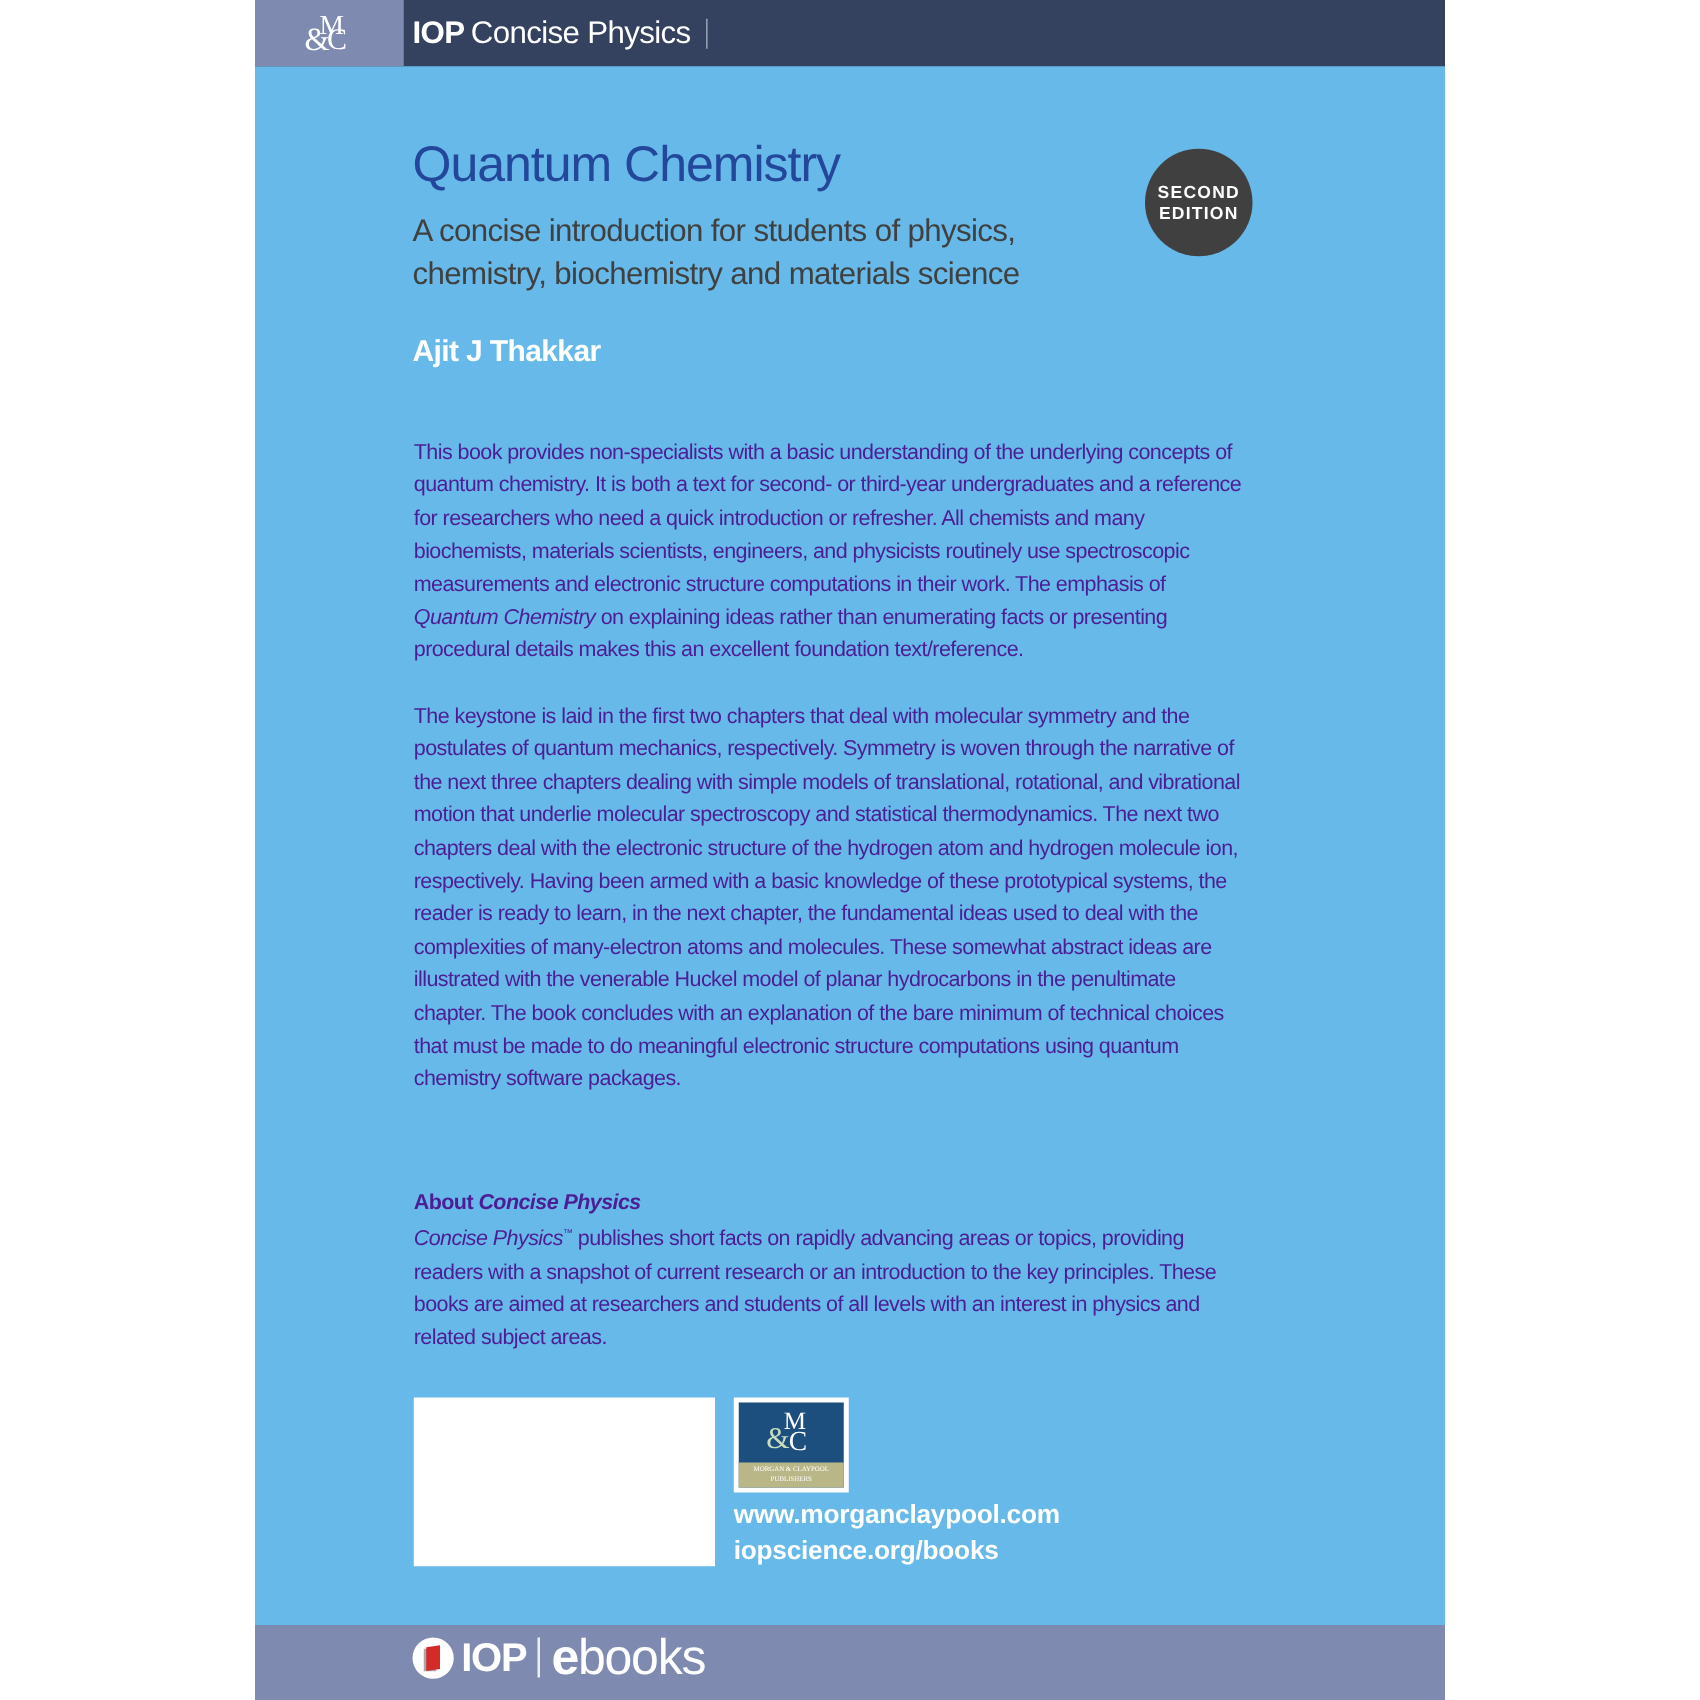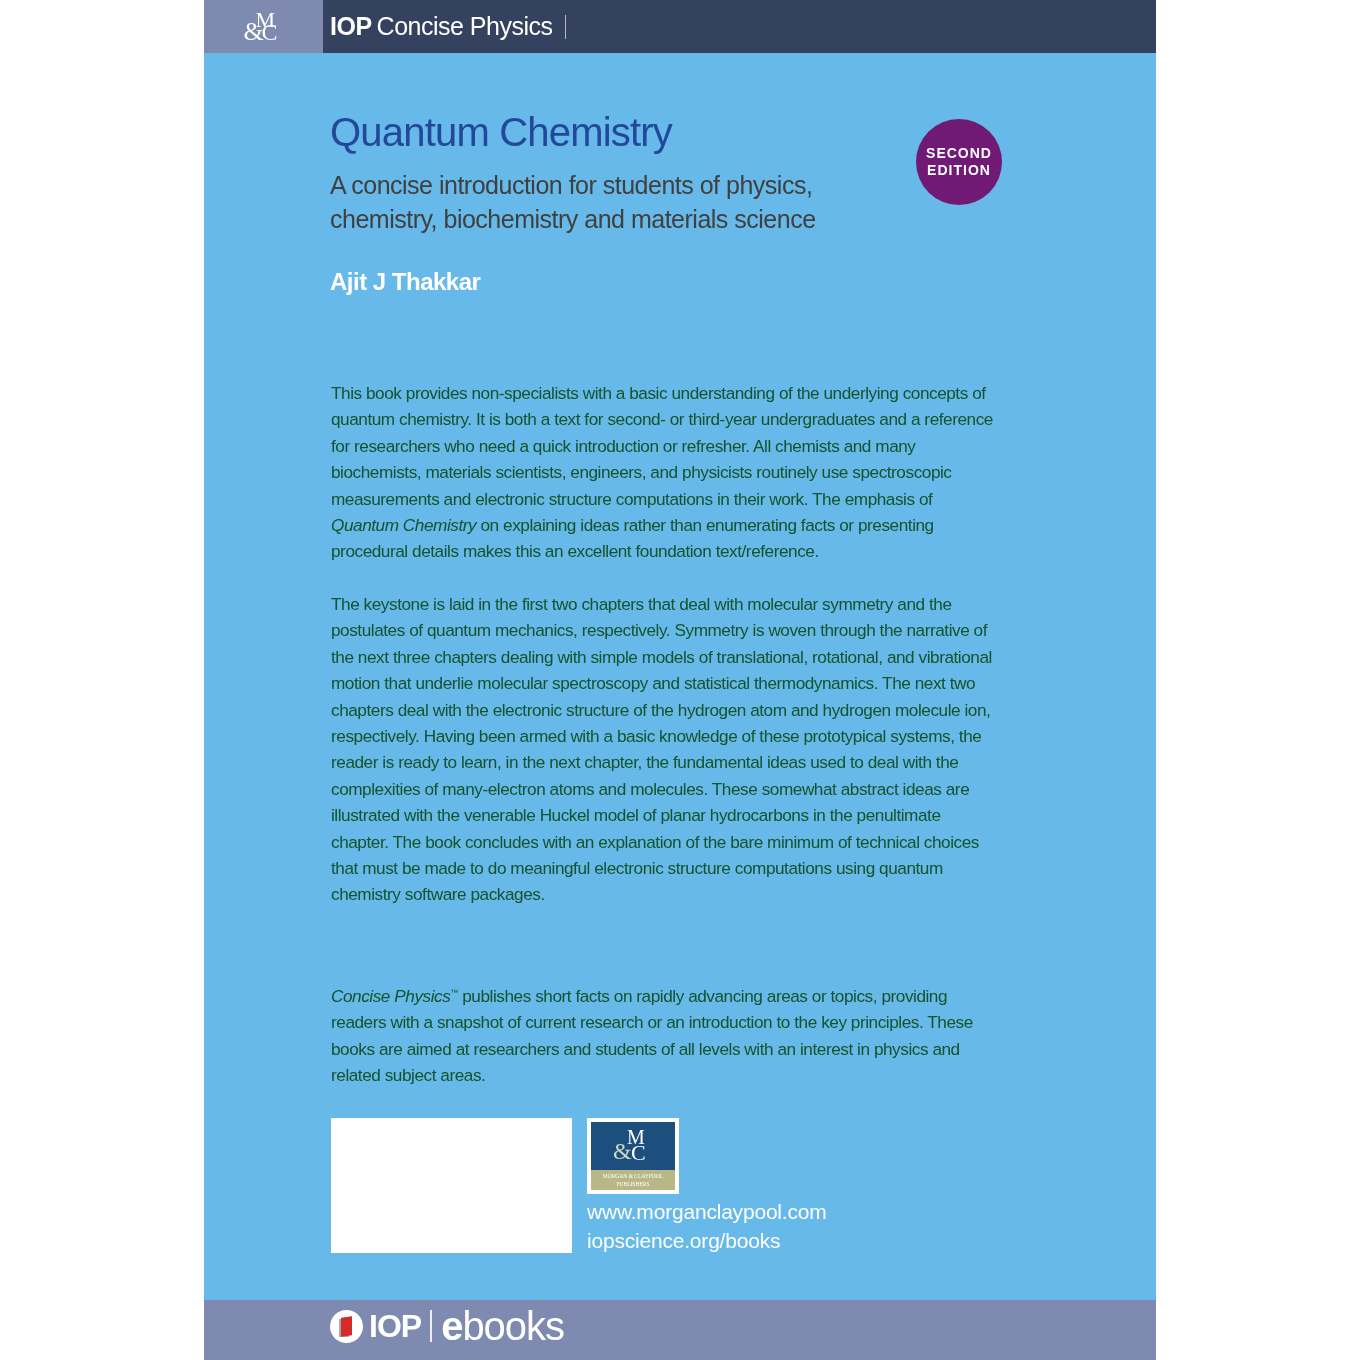--- a/index.html
+++ b/index.html
@@ -14,41 +14,41 @@
   .mc-mark .amp { position:absolute; left:0px; top:10px; font-size:26px; }
   .mc-mark .c { position:absolute; left:18px; top:12px; font-size:24px; }
   .header-text { position:absolute; left:126px; top:0; height:53px; display:flex; align-items:center;
          color:#ffffff; font-size:25px; letter-spacing:-0.5px; }
   .header-text .iop { font-weight:bold; margin-right:5px; }
   .header-text .sep { display:inline-block; width:1px; height:24px; background:#b0b8cc; margin:0 13px; }
 
   .title { position:absolute; left:126px; top:110px; font-size:40px; color:#23479a; letter-spacing:-0.8px; }
   .subtitle { position:absolute; left:126px; top:168px; width:560px; font-size:25px; line-height:34px; color:#404040; letter-spacing:-0.5px; }
   .edition-badge { position:absolute; left:712px; top:119px; width:86px; height:86px; border-radius:50%;
-         background:#701a75; color:#ffffff; display:flex; flex-direction:column; align-items:center; justify-content:center;
+         background:#404040; color:#ffffff; display:flex; flex-direction:column; align-items:center; justify-content:center;
          font-weight:bold; font-size:14px; letter-spacing:1px; line-height:17px; }
   .author { position:absolute; left:126px; top:268px; font-size:24px; font-weight:bold; color:#ffffff; letter-spacing:-0.5px; }
 
-  .body-text { position:absolute; left:127px; width:670px; color:#14532d; font-size:17.2px; line-height:26.4px; letter-spacing:-0.45px;margin-top:32px; }
+  .body-text { position:absolute; left:127px; width:670px; color:#4c1d95; font-size:17.2px; line-height:26.4px; letter-spacing:-0.45px; }
   .para1 { top:348px; }
   .para2 { top:559px; }
   .about { top:948px; }
   .about-heading { font-weight:bold; }
   .tm { font-size:8px; vertical-align:super; }
 
   .barcode-box { position:absolute; left:127px; top:1118px; width:241px; height:135px; background:#ffffff; }
   .mc-logo { position:absolute; left:383px; top:1118px; width:92px; height:76px; background:#ffffff; }
   .mc-logo-inner { position:absolute; left:4px; top:4px; width:84px; height:68px; background:#1d4f7e; }
   .mc-logo-mark { position:absolute; left:0; top:2px; width:84px; height:46px; font-family:"Liberation Serif", serif; color:#ffffff; }
   .mc-logo-mark .m { position:absolute; left:36px; top:2px; font-size:20px; }
   .mc-logo-mark .amp { position:absolute; left:22px; top:14px; font-size:24px; color:#c8dcbf; }
   .mc-logo-mark .c { position:absolute; left:40px; top:16px; font-size:22px; }
   .mc-logo-band { position:absolute; left:0; top:48px; width:84px; height:20px; background:#b9b788;
          color:#ffffff; font-family:"Liberation Serif", serif; font-size:5.5px; text-align:center; line-height:8px; padding-top:2px; box-sizing:border-box; }
-  .url { position:absolute; left:383px; color:#ffffff; font-weight:normal; font-size:21px; letter-spacing:-0.2px; }
+  .url { position:absolute; left:383px; color:#ffffff; font-weight:bold; font-size:21px; letter-spacing:-0.2px; }
   .url1 { top:1200px; }
   .url2 { top:1229px; }
 
   .footer { position:absolute; left:0; top:1300px; width:952px; height:60px; background:#7e8ab0; }
   .footer-brand { position:absolute; left:126px; top:0; height:52px; display:flex; align-items:center; color:#ffffff; }
   .iop-circle { width:33px; height:33px; border-radius:50%; background:#ffffff; position:relative; margin-right:6px; }
   .iop-circle .book { position:absolute; left:11px; top:7px; width:11px; height:19px; background:#d42a2a; transform:skewY(-8deg); }
   .iop-circle .book2 { position:absolute; left:9px; top:9px; width:10px; height:18px; background:#a8a8a8; }
   .footer-iop { font-weight:bold; font-size:32px; letter-spacing:-1px; }
   .footer-sep { width:2px; height:32px; background:#ffffff; margin:0 9px; opacity:0.85; }
@@ -81,20 +81,21 @@
     <span>SECOND</span>
     <span>EDITION</span>
   </div>
   <div class="author">Ajit J Thakkar</div>
 
   <div class="body-text para1"><span>This book provides non-specialists with a basic understanding of the underlying concepts of quantum chemistry. It is both a text for second- or third-year undergraduates and a reference for researchers who need a quick introduction or refresher. All chemists and many biochemists, materials scientists, engineers, and physicists routinely use spectroscopic measurements and electronic structure computations in their work. The emphasis of </span><i>Quantum Chemistry</i><span> on explaining ideas rather than enumerating facts or presenting procedural details makes this an excellent foundation text/reference.</span></div>
 
   <div class="body-text para2">The keystone is laid in the first two chapters that deal with molecular symmetry and the postulates of quantum mechanics, respectively. Symmetry is woven through the narrative of the next three chapters dealing with simple models of translational, rotational, and vibrational motion that underlie molecular spectroscopy and statistical thermodynamics. The next two chapters deal with the electronic structure of the hydrogen atom and hydrogen molecule ion, respectively. Having been armed with a basic knowledge of these prototypical systems, the reader is ready to learn, in the next chapter, the fundamental ideas used to deal with the complexities of many-electron atoms and molecules. These somewhat abstract ideas are illustrated with the venerable Huckel model of planar hydrocarbons in the penultimate chapter. The book concludes with an explanation of the bare minimum of technical choices that must be made to do meaningful electronic structure computations using quantum chemistry software packages.</div>
 
   <div class="body-text about">
+    <div class="about-heading"><span>About </span><i>Concise Physics</i></div>
     <div><i>Concise Physics</i><span class="tm">™</span><span> publishes short facts on rapidly advancing areas or topics, providing readers with a snapshot of current research or an introduction to the key principles. These books are aimed at researchers and students of all levels with an interest in physics and related subject areas.</span></div>
   </div>
 
   <div class="barcode-box"></div>
 
   <div class="mc-logo">
     <div class="mc-logo-inner">
       <div class="mc-logo-mark">
         <span class="m">M</span>
         <span class="amp">&amp;</span>

